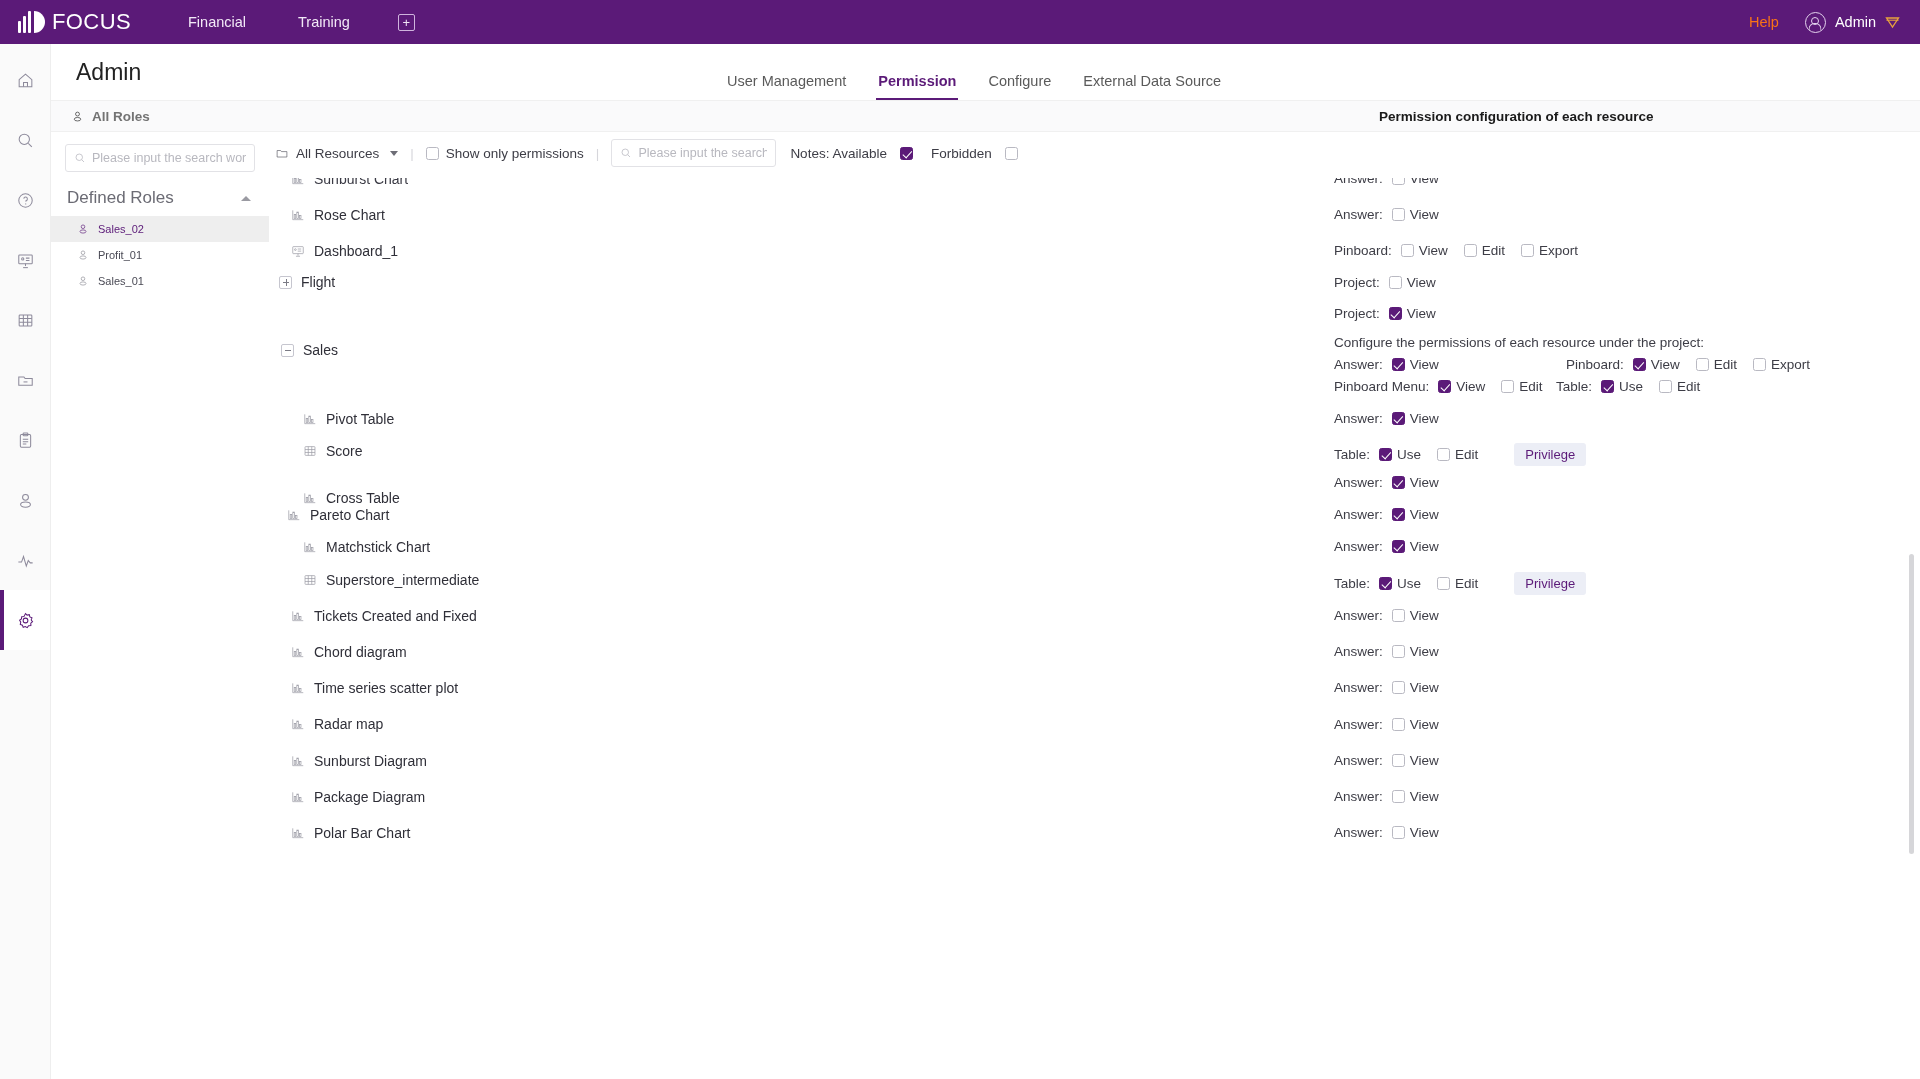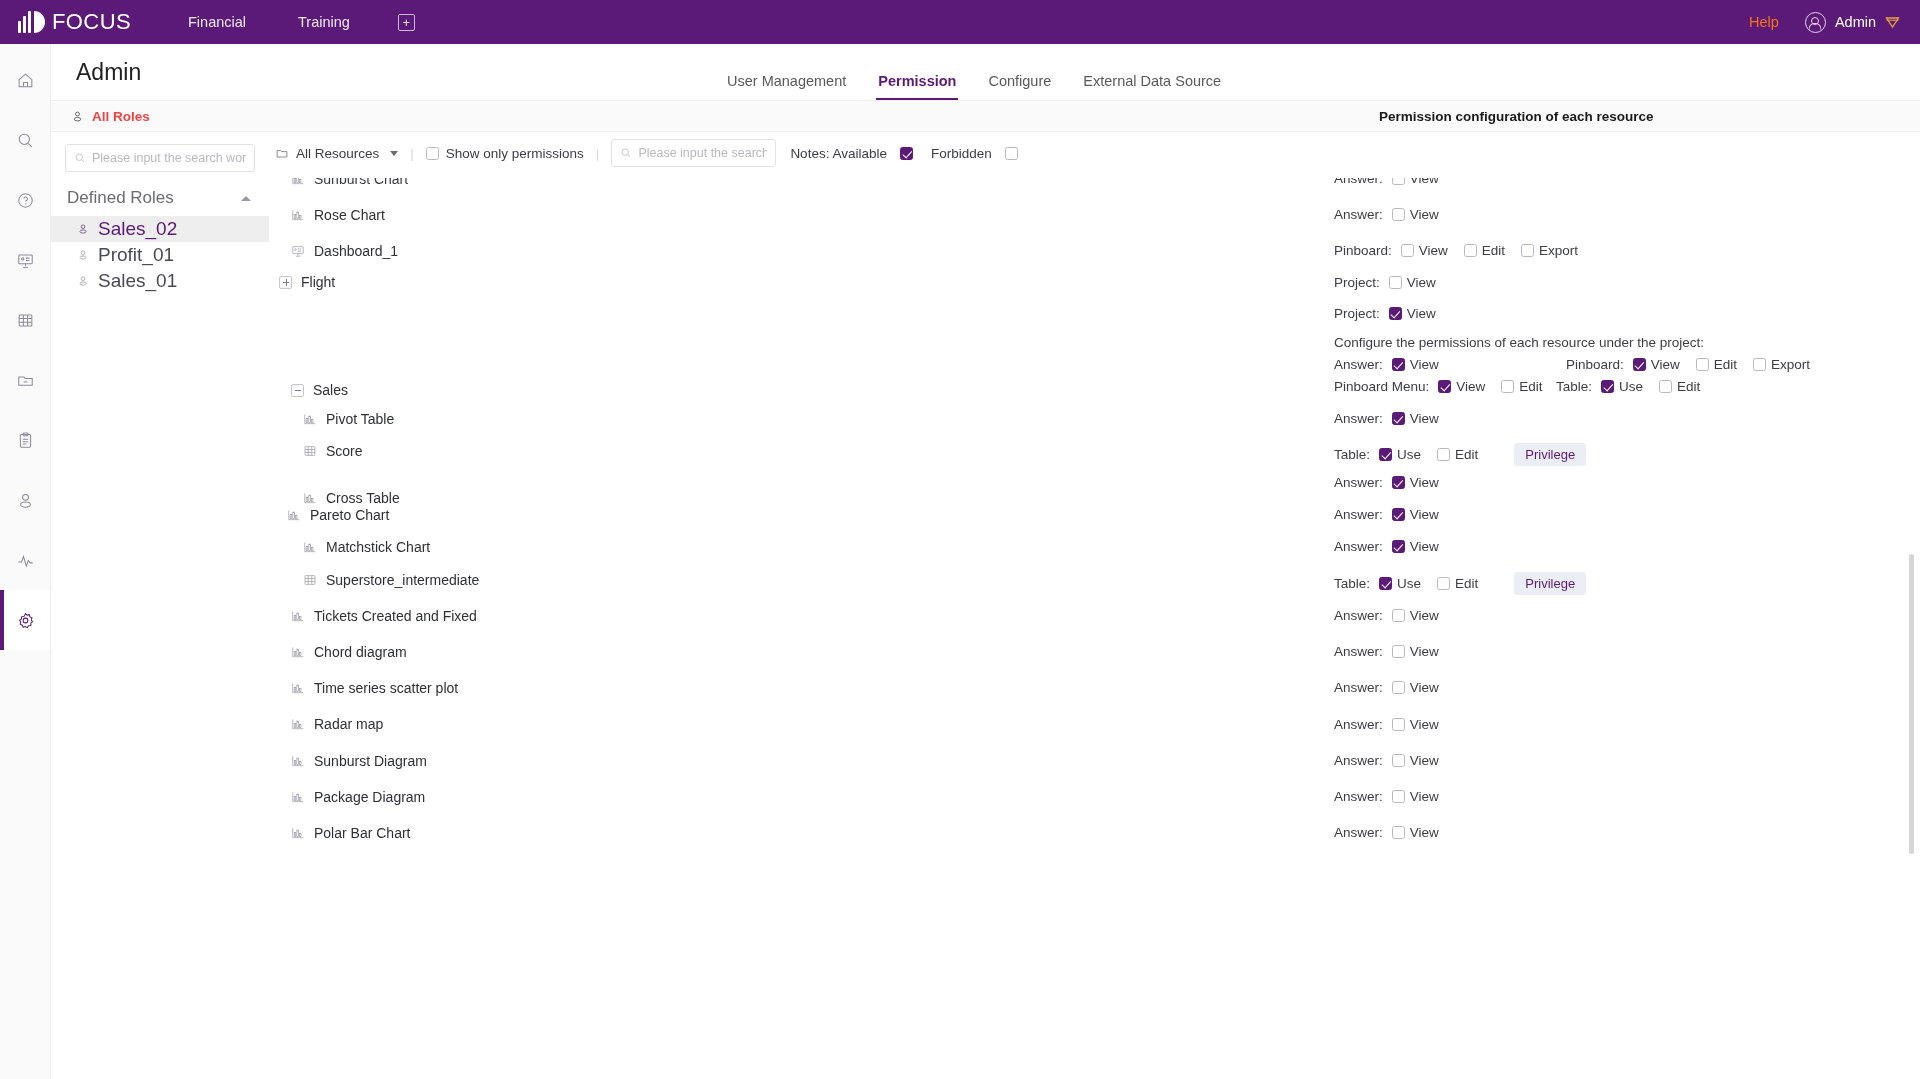--- a/index.html
+++ b/index.html
@@ -76,21 +76,21 @@
     white-space:nowrap; position:relative;
   }
   .tab.active { color:#5b1a78; font-weight:bold; }
   .tab.active::after {
     content:""; position:absolute; left:14px; right:14px; bottom:0; height:2.5px; background:#5b1a78;
   }
 
   
   .panelheads { display:flex; background:#fafafb; border-top:1px solid #f0f0f0; border-bottom:1px solid #f0f0f0; height:32px; }
   .ph-left { width: 218px; display:flex; align-items:center; gap:8px; padding-left:20px; flex:0 0 218px;}
-  .ph-left span { font-size:13.5px; font-weight:bold; color:#ef4444;}
+  .ph-left span { font-size:13.5px; font-weight:bold; color:#737373;}
   .ph-left svg { width:13px;height:13px;stroke:#4a4a4a;fill:none;stroke-width:1.3;}
   .ph-right { flex:1; display:flex; align-items:center; padding-left: 1110px; }
   .ph-right span { font-size:13.5px; font-weight:bold; color:#1a1a1a;}
 
   
   .cols { flex:1; display:flex; min-height:0; }
 
   
   .roles { width:218px; flex:0 0 218px; padding: 12px 14px 0 14px; }
   .search-box {
@@ -100,21 +100,21 @@
   .search-box svg { width:12px;height:12px;stroke:#b5b5bd;fill:none;stroke-width:1.5;flex:0 0 12px;}
   .search-box .ph { font-size:12.5px; color:#b8b8bf; white-space:nowrap; overflow:hidden;}
   .defined {
     display:flex; align-items:center; justify-content:space-between;
     margin-top:16px; padding: 0 4px 0 2px; font-size:17px; color:#6b6b74;
   }
   .chev { width:0;height:0;border-left:5px solid transparent;border-right:5px solid transparent;border-bottom:5px solid #9a9aa2;}
   .role-list { margin-top:8px; margin-left:-14px; margin-right:-14px;}
   .role {
     height:26px; display:flex; align-items:center; gap:9px; padding-left:26px;
-    font-size:19px; color:#4a4a55; cursor:pointer;
+    font-size:11px; color:#4a4a55; cursor:pointer;
   }
   .role.selected { background:#eeeeee; color:#5b1a78; }
   .role svg { width:12px;height:12px;stroke:#8a8a93;fill:none;stroke-width:1.3;}
   .role.selected svg { stroke:#5b1a78; }
 
   
   .resarea { flex:1; min-width:0; display:flex; flex-direction:column; }
   .filterbar {
     height: 42px; display:flex; align-items:center; gap:0; padding-left: 6px; font-size:13.5px; color:#3d3d46;
   }
@@ -400,21 +400,21 @@
                     <path d="M12 16.5 V20 M8.5 21 H15.5"></path>
                     <circle cx="7.5" cy="9.6" r="1.5"></circle>
                     <path d="M11.5 8.6 H17.5 M11.5 12.2 H17.5"></path>
                   </svg></span>
                 <span>Dashboard_1</span>
               </div>
               <div class="tnode" style="left: 10px; top: 100px;">
                 <span class="expander plus"></span>
                 <span>Flight</span>
               </div>
-              <div class="tnode" style="left: 22px; top: 168px; margin-top: 40px;">
+              <div class="tnode" style="left: 12px; top: 168px;">
                 <span class="expander"></span>
                 <span>Sales</span>
               </div>
               <div class="tnode" style="left: 34px; top: 237px;">
                 <span class="ico"><svg viewBox="0 0 24 24">
                     <path d="M3 4 V20 H21"></path>
                     <rect x="5.5" y="11" width="2.6" height="7"></rect>
                     <rect x="10" y="7" width="2.6" height="11"></rect>
                     <rect x="14.5" y="13" width="2.6" height="5"></rect>
                   </svg></span>

